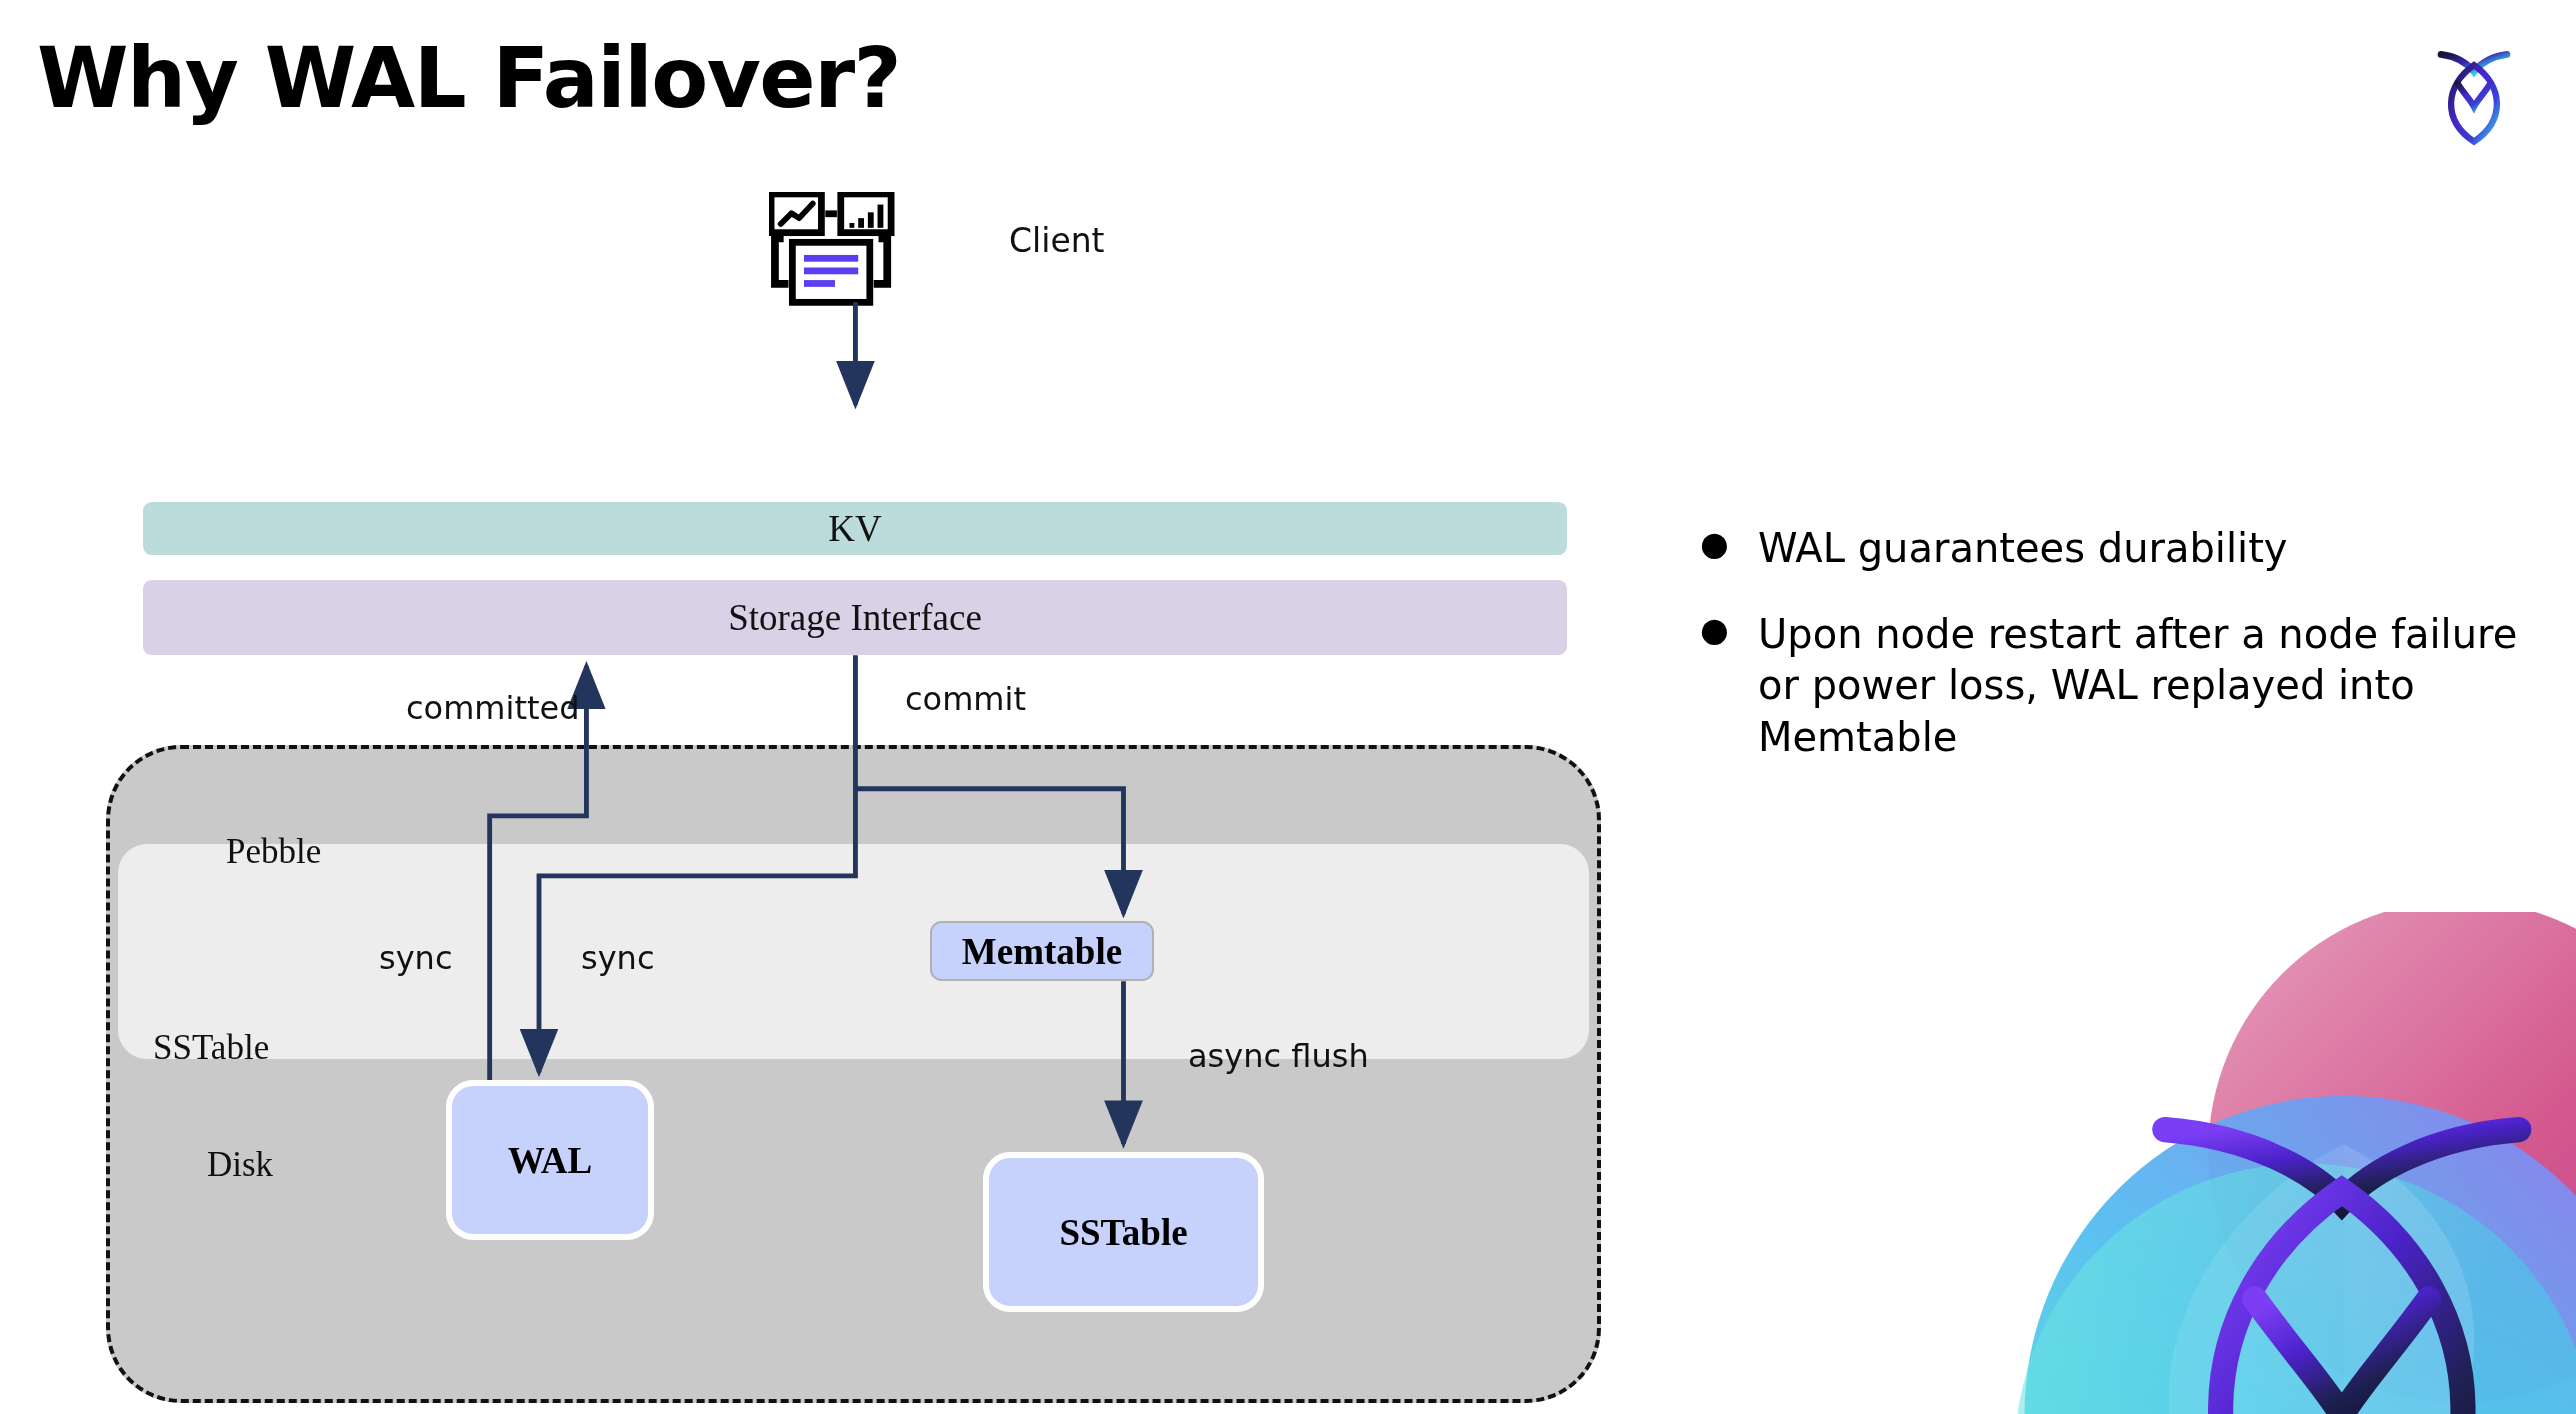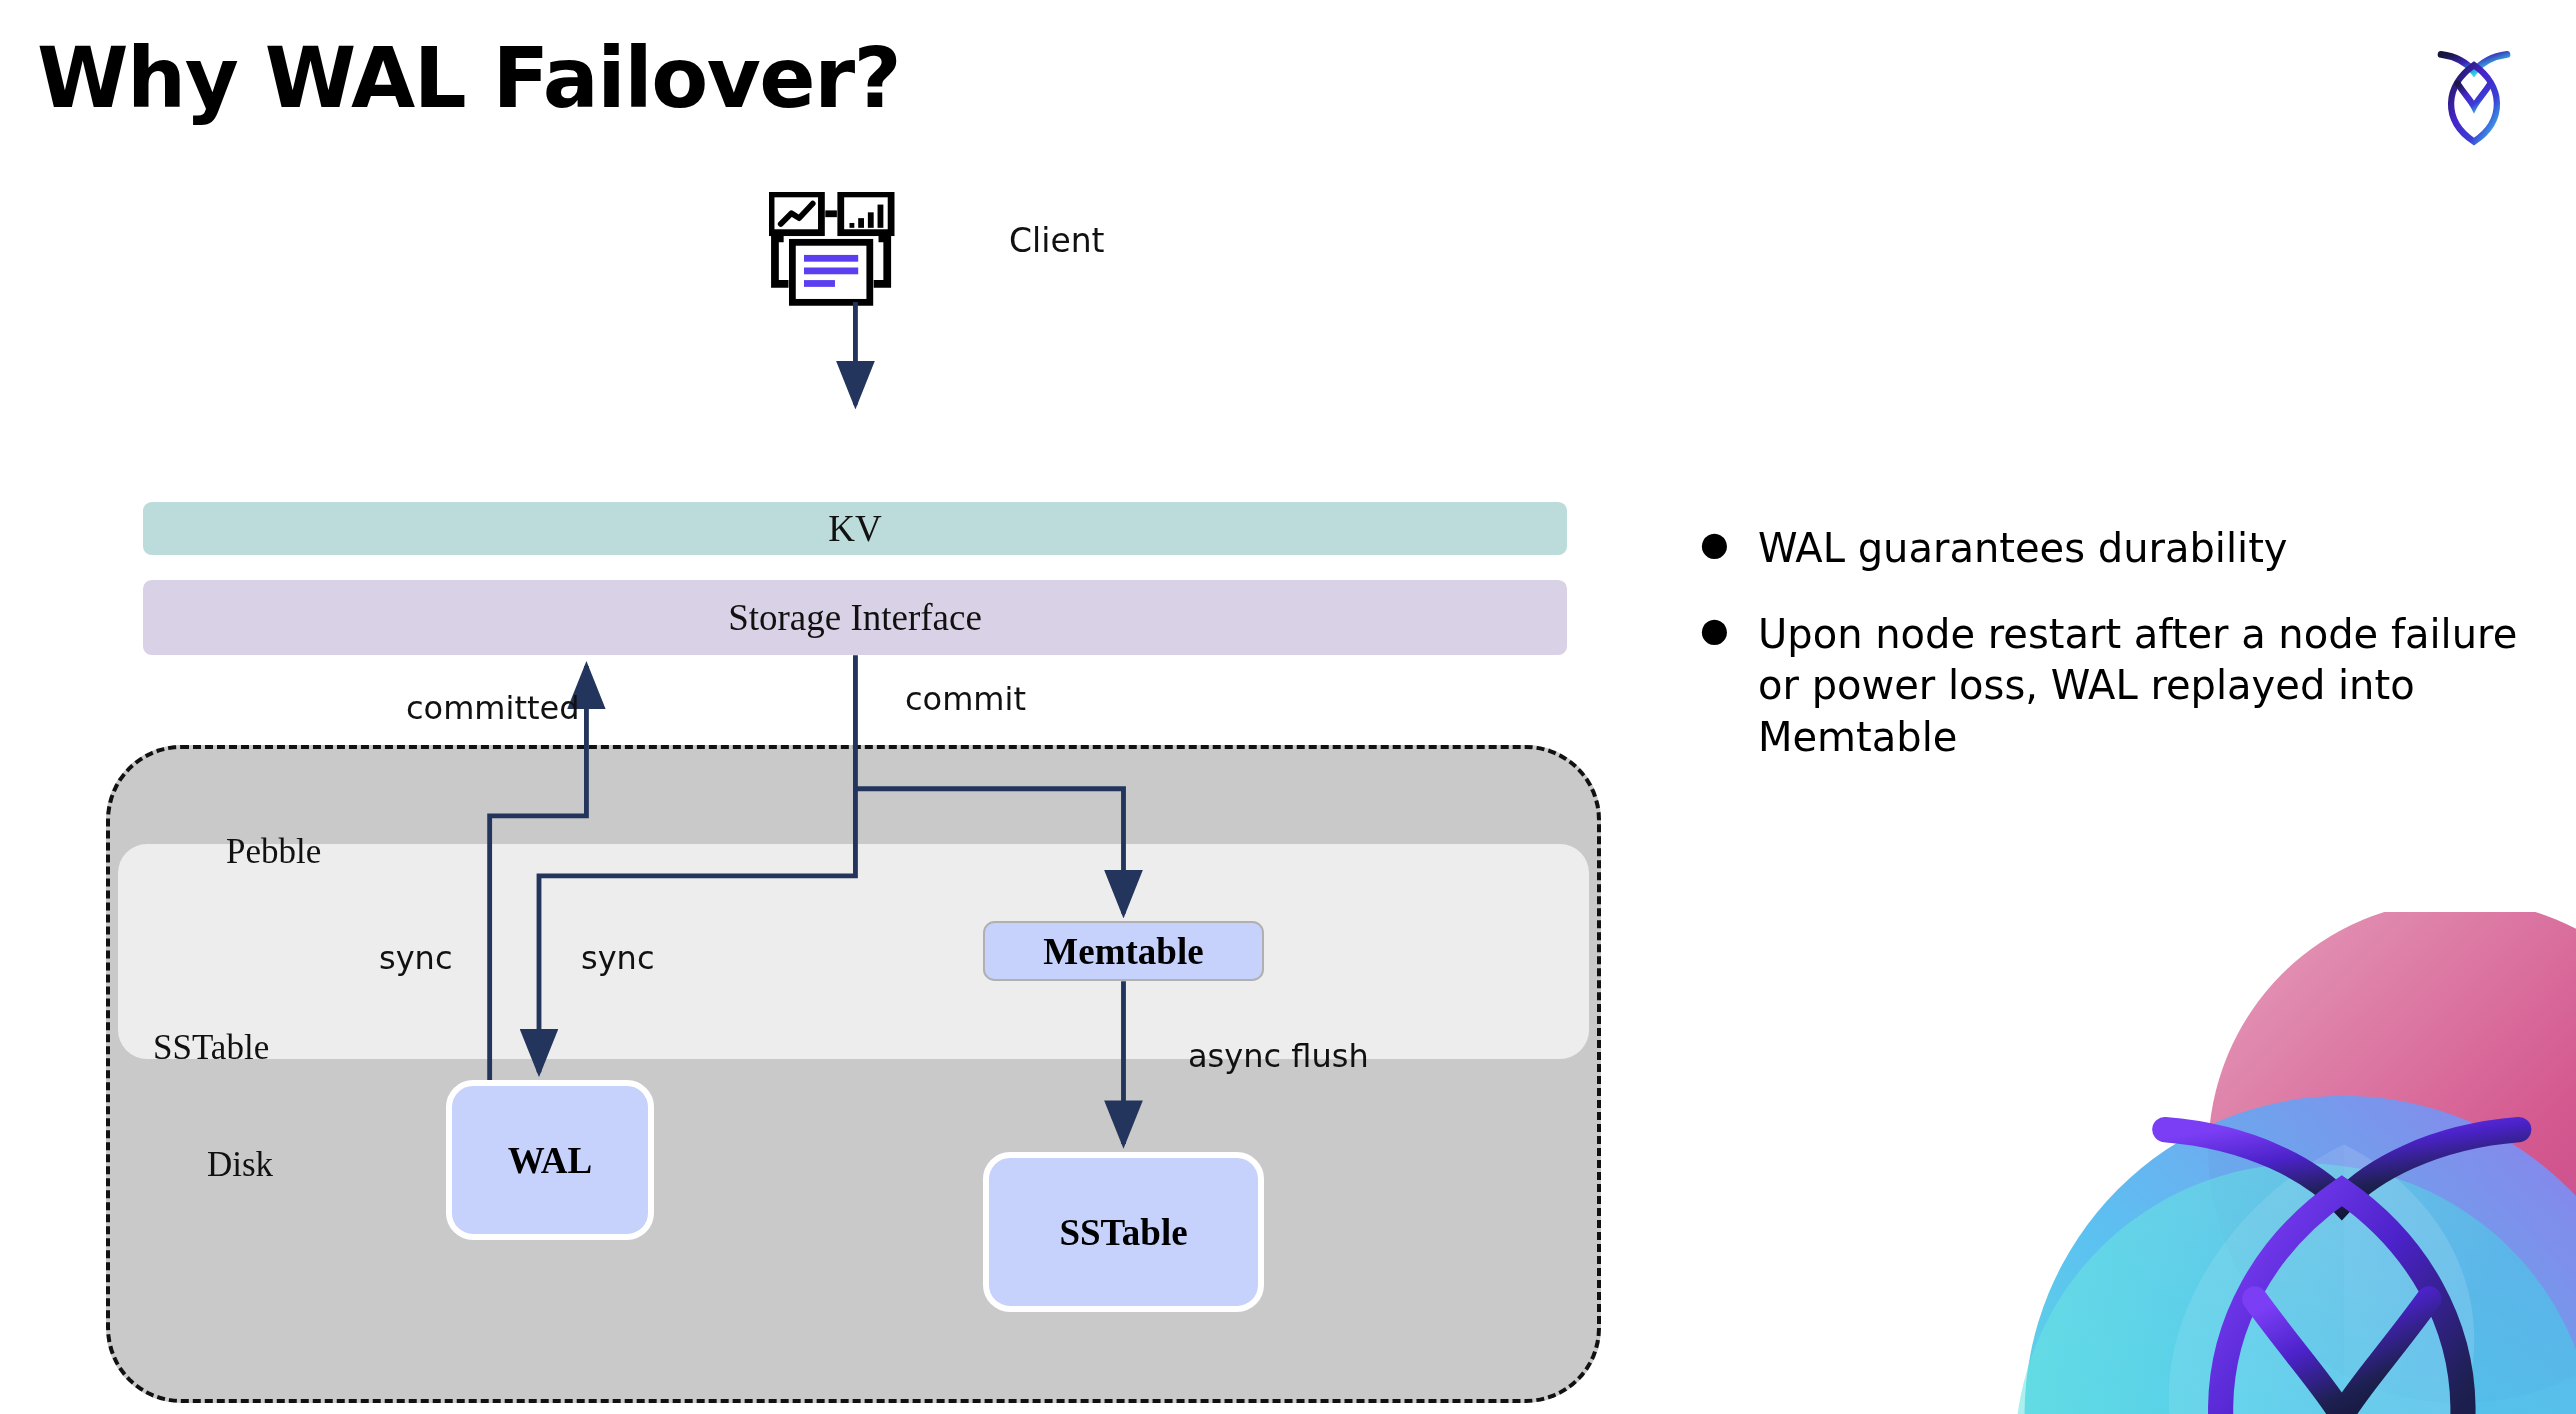--- a/index.html
+++ b/index.html
@@ -74,21 +74,21 @@
   
   .node {
     position: absolute;
     display: flex; align-items: center; justify-content: center;
     font-family: "Liberation Serif", serif;
     font-weight: 700;
     color: #000;
     background: #c6d2fb;
   }
   #node-memtable {
-    left: 983px; top: 921px; width: 281px; height: 60px;
+    left: 930px; top: 921px; width: 224px; height: 60px;
     border: 2.9px solid #b0b0b0; border-radius: 11.6px;
     font-size: 37px;
   }
   #node-wal {
     left: 446px; top: 1080px; width: 208px; height: 160px;
     border: 6.8px solid #ffffff; border-radius: 27px;
     font-size: 37px;
   }
   #node-sstable {
     left: 983px; top: 1152px; width: 281px; height: 160px;

